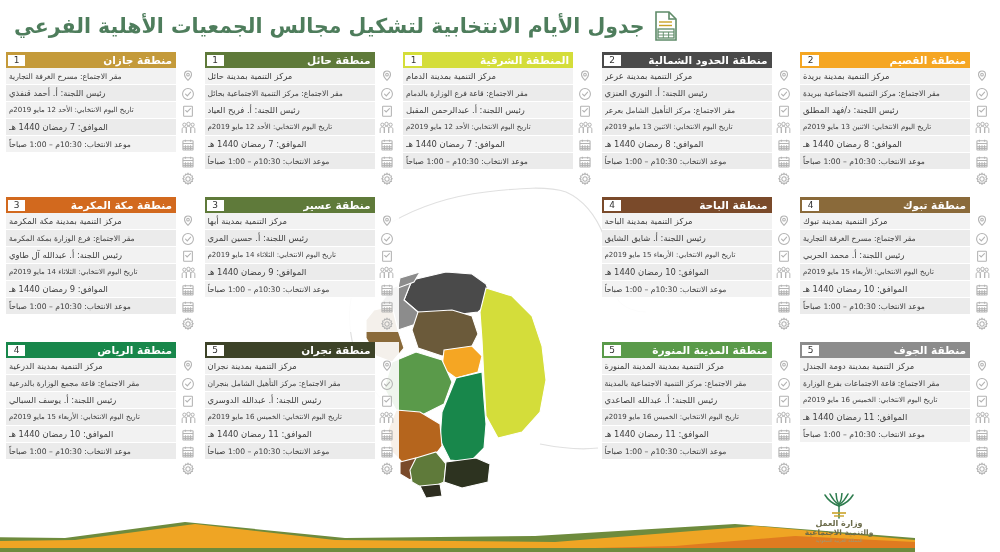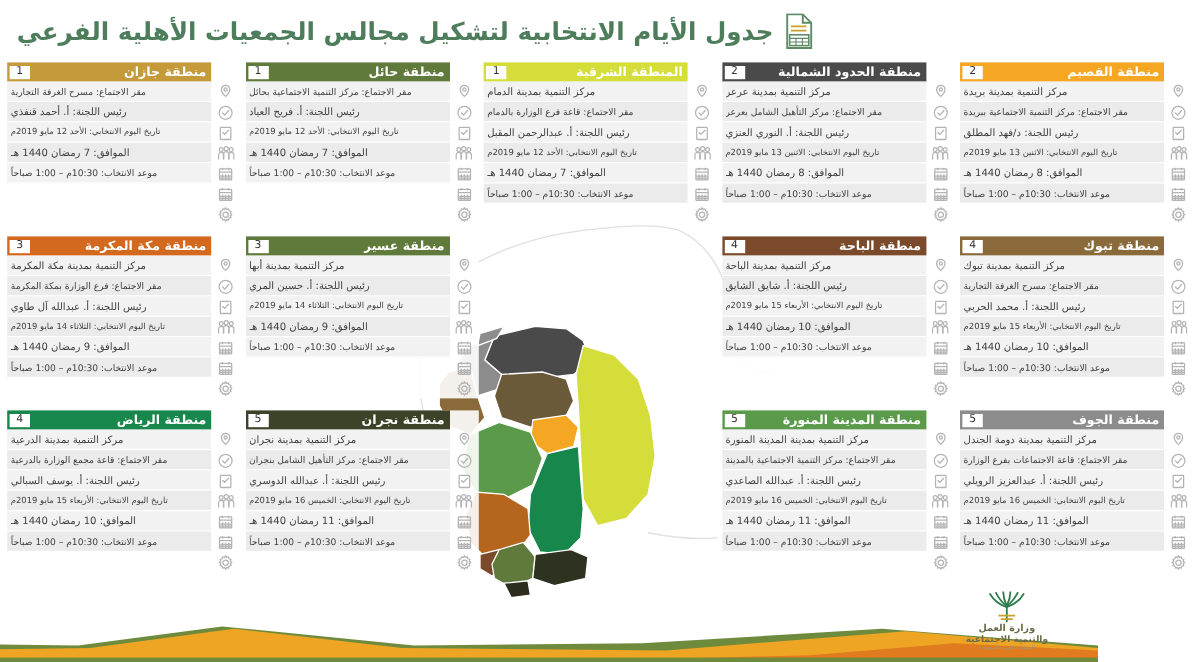--- a/index.html
+++ b/index.html
@@ -430,24 +430,24 @@
           <div class="card-body">
             <div class="card-head" style="background: rgb(74, 74, 74);">
               <span class="region-name">منطقة الحدود الشمالية</span>
               <span class="seq-badge">2</span>
             </div>
             <div class="card-rows">
               <div class="crow">
                 <span class="txt ">مركز التنمية بمدينة عرعر</span>
               </div>
               <div class="crow">
+                <span class="txt ">رئيس اللجنة: أ. النوري العنزي</span>
+              </div>
+              <div class="crow">
                 <span class="txt small">مقر الاجتماع: مركز التأهيل الشامل بعرعر</span>
-              </div>
-              <div class="crow">
-                <span class="txt ">رئيس اللجنة: أ. النوري العنزي</span>
               </div>
               <div class="crow">
                 <span class="txt tiny">تاريخ اليوم الانتخابي: الاثنين 13 مايو 2019م</span>
               </div>
               <div class="crow">
                 <span class="txt ">الموافق: 8 رمضان 1440 هـ</span>
               </div>
               <div class="crow">
                 <span class="txt small">موعد الانتخاب: 10:30م – 1:00 صباحاً</span>
               </div>
@@ -612,20 +612,23 @@
                 <path d="M8 1.4 l1 1.5 1.8-.5 .5 1.8 1.8 .5 -.6 1.8 1.4 1.2 -1.4 1.2 .6 1.8 -1.8 .5 -.5 1.8 -1.8-.5 -1 1.5 -1-1.5 -1.8 .5 -.5-1.8 -1.8-.5 .6-1.8 -1.4-1.2 1.4-1.2 -.6-1.8 1.8-.5 .5-1.8 1.8 .5 z" stroke="#b3b3b3" fill="none" stroke-width="1.2"></path>
               </svg>
             </div>
           </div>
           <div class="card-body">
             <div class="card-head" style="background: rgb(95, 122, 58);">
               <span class="region-name">منطقة حائل</span>
               <span class="seq-badge">1</span>
             </div>
             <div class="card-rows">
+              <div class="crow">
+                <span class="txt ">مركز التنمية بمدينة حائل</span>
+              </div>
               <div class="crow">
                 <span class="txt small">مقر الاجتماع: مركز التنمية الاجتماعية بحائل</span>
               </div>
               <div class="crow">
                 <span class="txt ">رئيس اللجنة: أ. فريح العياد</span>
               </div>
               <div class="crow">
                 <span class="txt tiny">تاريخ اليوم الانتخابي: الأحد 12 مايو 2019م</span>
               </div>
               <div class="crow">
@@ -1168,23 +1171,20 @@
             <div class="card-head" style="background: rgb(140, 140, 140);">
               <span class="region-name">منطقة الجوف</span>
               <span class="seq-badge">5</span>
             </div>
             <div class="card-rows">
               <div class="crow">
                 <span class="txt ">مركز التنمية بمدينة دومة الجندل</span>
               </div>
               <div class="crow">
                 <span class="txt small">مقر الاجتماع: قاعة الاجتماعات بفرع الوزارة</span>
-              </div>
-              <div class="crow">
-                <span class="txt ">رئيس اللجنة: أ. عبدالعزيز الرويلي</span>
               </div>
               <div class="crow">
                 <span class="txt tiny">تاريخ اليوم الانتخابي: الخميس 16 مايو 2019م</span>
               </div>
               <div class="crow">
                 <span class="txt ">الموافق: 11 رمضان 1440 هـ</span>
               </div>
               <div class="crow">
                 <span class="txt small">موعد الانتخاب: 10:30م – 1:00 صباحاً</span>
               </div>

